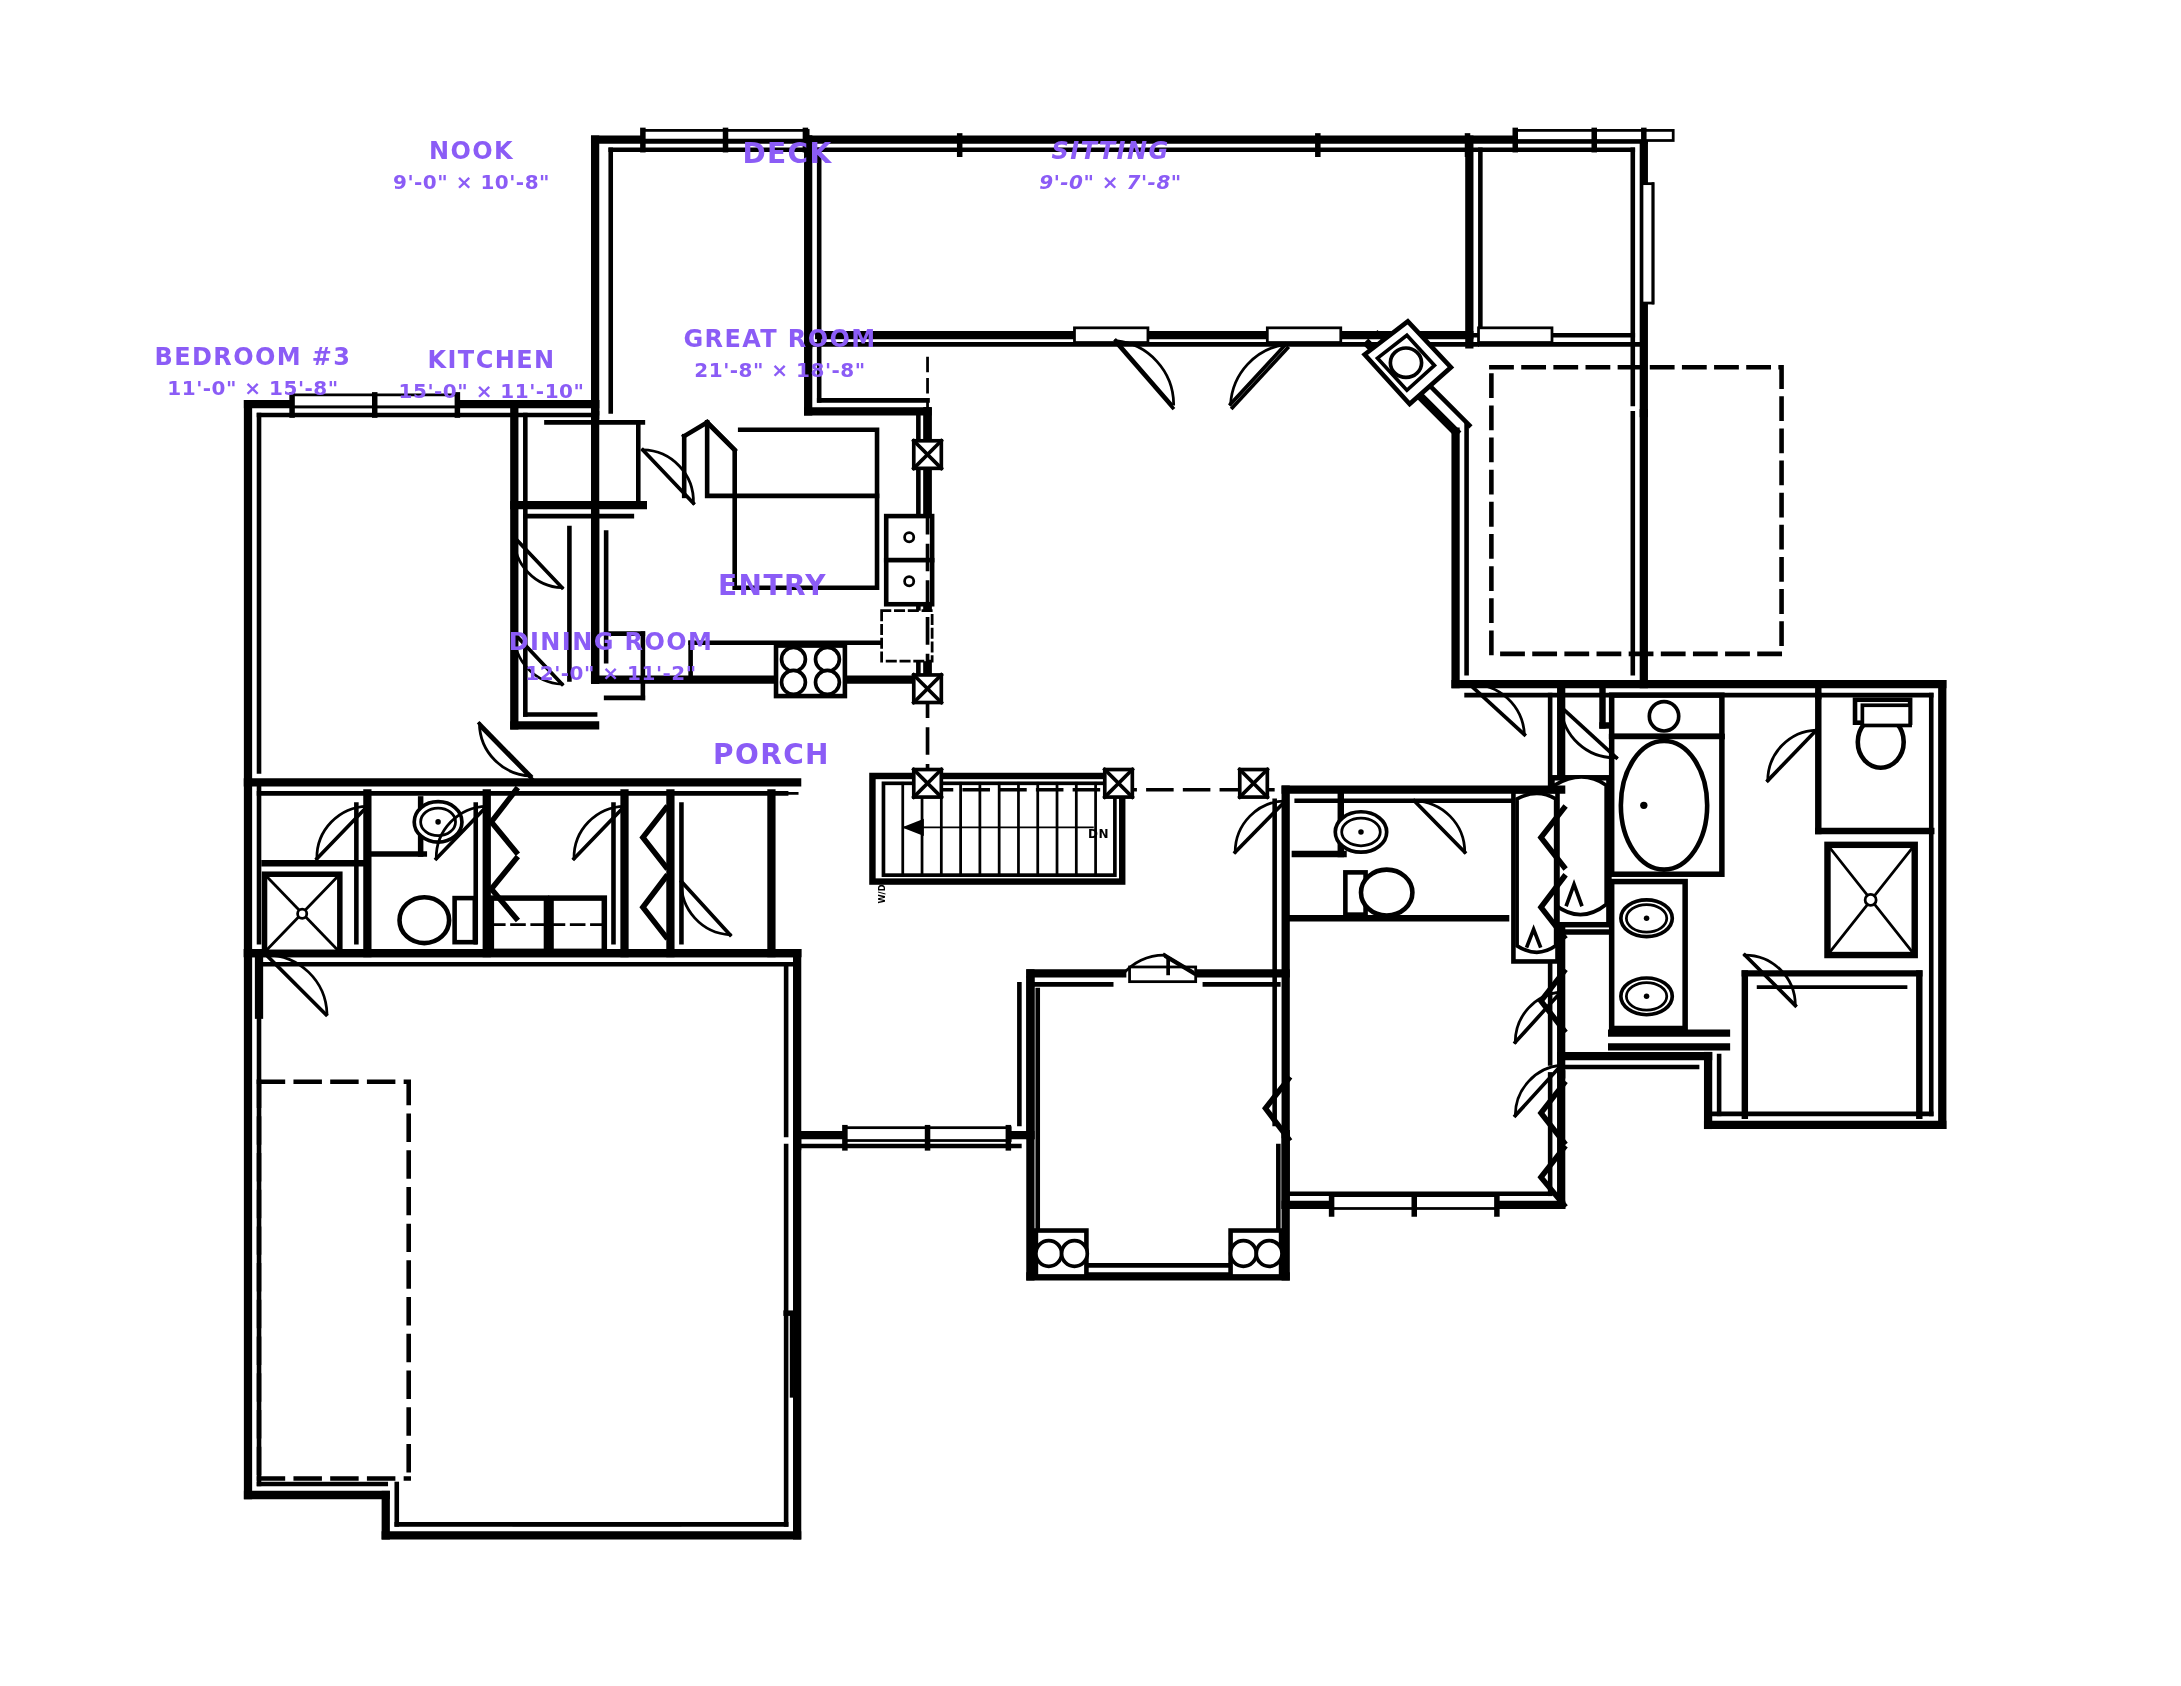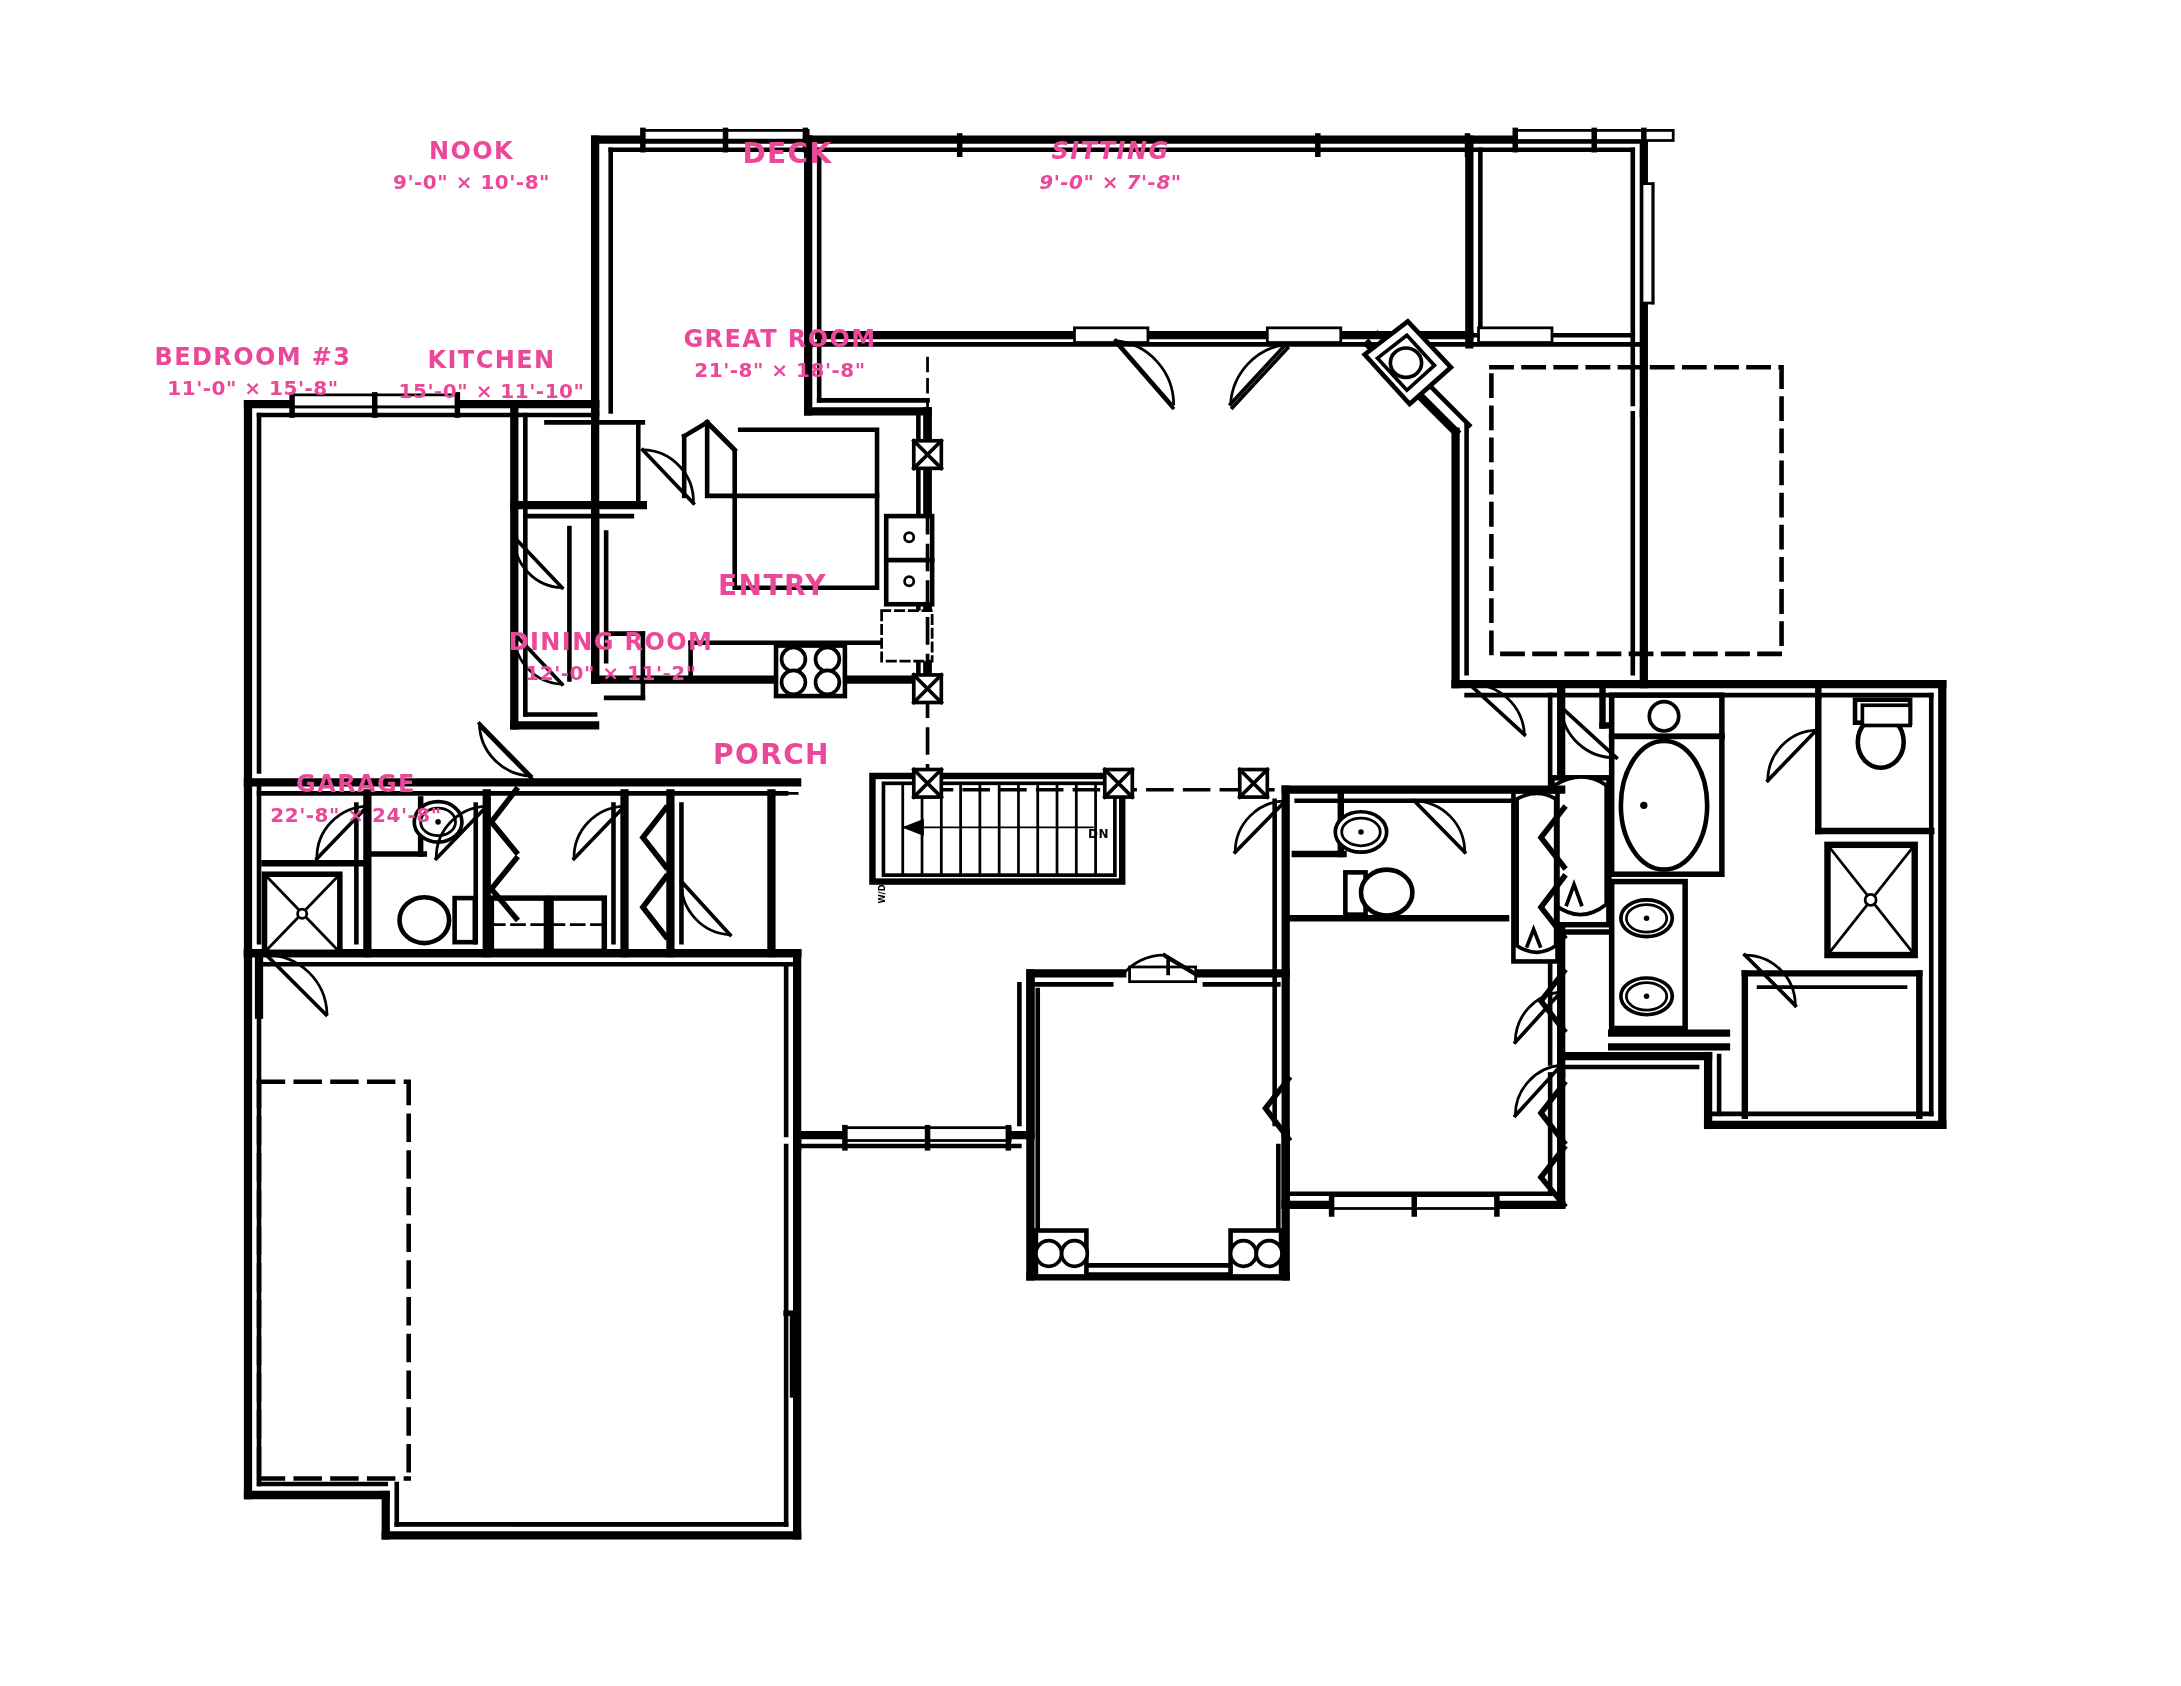--- a/index.html
+++ b/index.html
@@ -1,19 +1,19 @@
 <!DOCTYPE html>
 <html style="font-size:14.7px"><head>
 <meta charset="utf-8">
 <style>
   html,body{margin:0;padding:0;background:#ffffff;}
   body{font-family:"DejaVu Sans", sans-serif;}
   #page{position:relative;width:2182px;height:1686px;background:#ffffff;overflow:hidden;}
   #plan{position:absolute;left:0;top:0;width:2182px;height:1686px;}
-  .lbl{position:absolute;text-align:center;white-space:nowrap;color:#ec4899;
+  .lbl{position:absolute;text-align:center;white-space:nowrap;color:#8b5cf6;
        font-family:"DejaVu Sans", sans-serif;font-weight:700;letter-spacing:1.4px;}
   .lbl .nm{display:block;font-size:24px;line-height:27.5px;}
   .lbl .dim{display:block;font-size:20px;line-height:26px;letter-spacing:0.5px;margin-top:3.7px;}
   .lbl.single .nm{font-size:28px;}
   .dnlbl{position:absolute;font-size:12px;font-weight:700;letter-spacing:0.5px;color:#000;}
   .wd{position:absolute;font-size:8.3px;font-weight:700;color:#000;transform:rotate(-90deg);}
 </style>
 </head>
 <body>
 
@@ -558,22 +558,18 @@
   <span class="nm">DINING ROOM</span>
   <span class="dim">12'-0" × 11'-2"</span>
 </div>
 
 
 <div class="lbl single" style="left:643px;top:725px;width:257px;margin-top:16px;">
   <span class="nm">PORCH</span>
   <span class="dim"></span>
 </div>
 
-<div class="lbl" style="left:209px;top:771px;width:294px;">
-  <span class="nm">GARAGE</span>
-  <span class="dim">22'-8" × 24'-8"</span>
-</div>
 
 <div class="dnlbl" style="left:1088px;top:815px;margin-top:12px;">DN</div>
 <div class="wd" style="left:872px;top:889px;">W/D</div>
 
 </div>
 
 
 </body></html>

